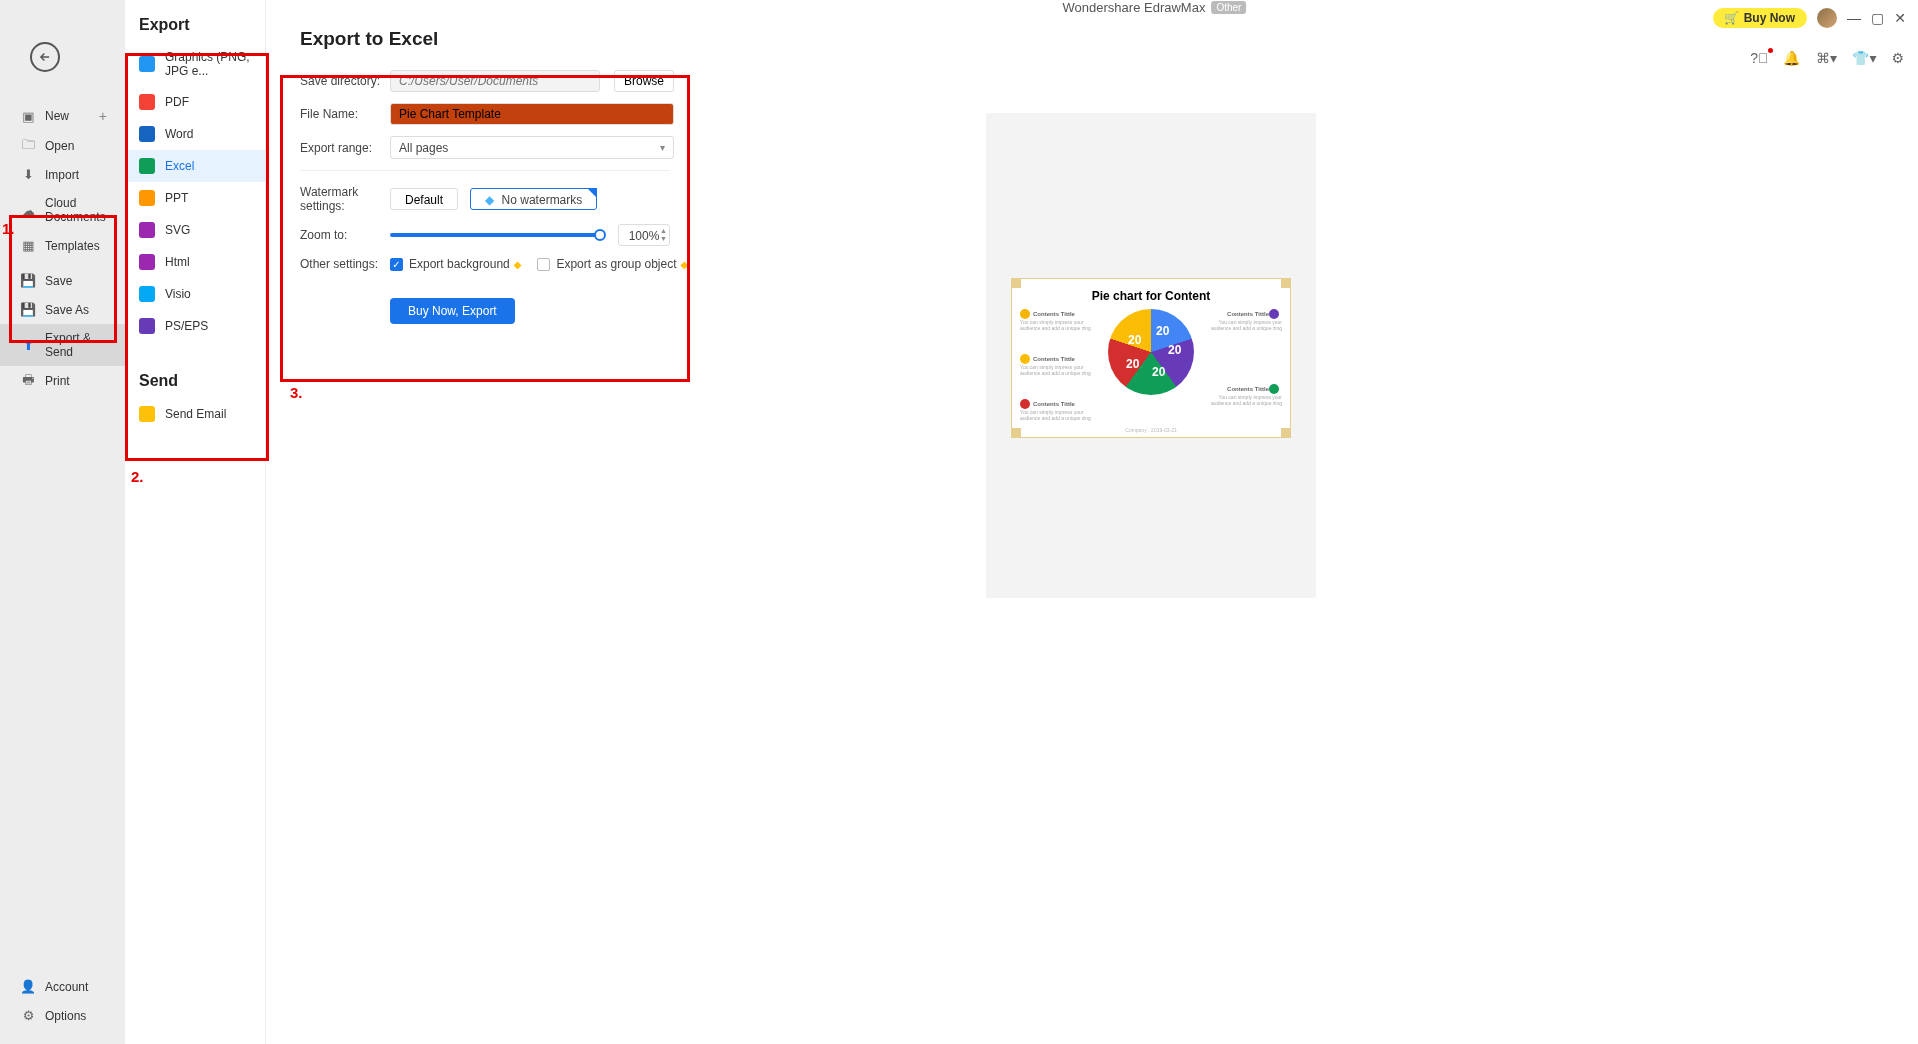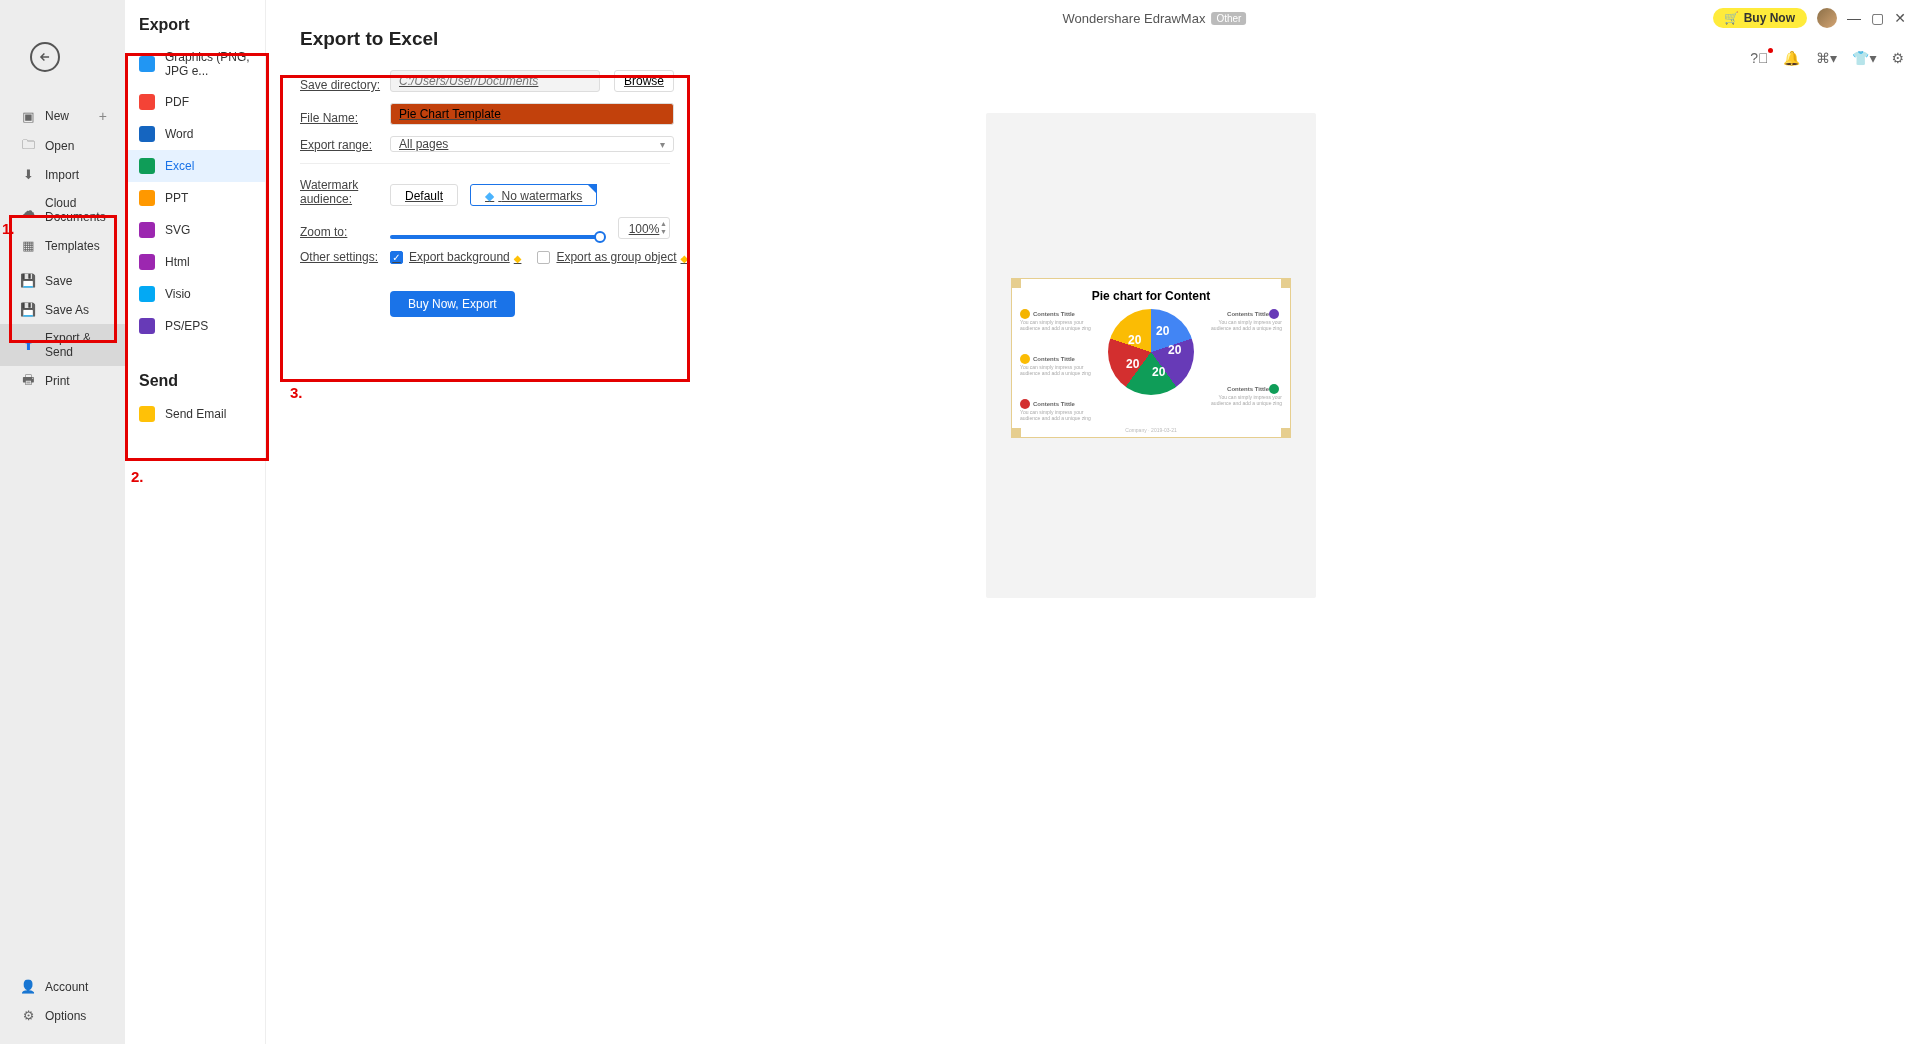--- a/index.html
+++ b/index.html
@@ -22,27 +22,27 @@
 .export-item.selected { background: #e6f2ff; color:#1a73e8;}
 .export-item .fic { width:16px; height:16px; border-radius:3px; flex-shrink:0;}
 .fic.blue{background:#2196f3;} .fic.red{background:#f44336;} .fic.dblue{background:#1565c0;} .fic.green{background:#0f9d58;}
 .fic.orange{background:#ff9800;} .fic.purple{background:#9c27b0;} .fic.lblue{background:#03a9f4;} .fic.dpurple{background:#673ab7;}
 .fic.yellow{background:#ffc107;}
 .send-heading { margin-top:30px; }
 
 
 .main { flex:1; background:#fff; position:relative; padding: 0 20px;}
 .panel-title { font-size: 19px; font-weight: bold; margin: 28px 0 20px 14px; color:#222;}
-.form-row { display:flex; align-items:flex-end; margin: 0 0 11px 14px; font-size:12px; color:#444;text-decoration:underline;}
+.form-row { display:flex; align-items:center; margin: 0 0 11px 14px; font-size:12px; color:#444;}
 .form-label { width:90px; flex-shrink:0;}
 .text-input { width:210px; height:22px; border:1px solid #ddd; border-radius:3px; padding:0 8px; font-size:12px; background:#c2410c;}
 .text-input.dim { background:#f3f3f3; color:#aaa; font-style:italic;}
 .browse-btn { margin-left:14px; height:22px; width:60px; border:1px solid #ddd; border-radius:3px; background:#fff; font-size:12px; cursor:pointer;}
 .text-input.wide { width:284px;}
-.select-input { width:284px; height:16px; border:1px solid #ddd; border-radius:3px; padding:0 8px; font-size:12px; background:#fff; position:relative; display:flex; align-items:center;}
+.select-input { width:284px; height:23px; border:1px solid #ddd; border-radius:3px; padding:0 8px; font-size:12px; background:#fff; position:relative; display:flex; align-items:center;}
 .select-input::after{content:"▾"; position:absolute; right:8px; color:#888; font-size:10px;}
 .hr { margin: 8px 14px 14px 14px; border:none; border-top:1px solid #eee; width:370px;}
 .wm-btn { height:22px; padding:4px 14px; border:1px solid #ddd; border-radius:3px; background:#fff; font-size:12px; margin-right:12px; cursor:pointer;}
 .wm-btn.highlight { border:1px solid #1a73e8; color:#444; position:relative;}
 .wm-btn .dia{color:#4bb3fd; margin-right:4px;}
 .corner-tag{position:absolute; top:-1px; right:-1px; width:0;height:0;border-left:10px solid transparent;border-top:10px solid #1a73e8;}
 .slider-wrap{width:210px; display:flex; align-items:center;}
 .slider-track{flex:1; height:4px; background:#1a73e8; border-radius:2px; position:relative;}
 .slider-thumb{position:absolute; right:-6px; top:-4px; width:12px;height:12px;border-radius:50%;background:#fff;border:2px solid #1a73e8;}
 .zoom-val{margin-left:18px; width:52px; height:22px; border:1px solid #ddd; border-radius:3px; font-size:12px; text-align:center; line-height:22px; position:relative;}
@@ -50,21 +50,21 @@
 .cb{width:13px;height:13px;border:1px solid #bbb;border-radius:2px;margin-right:6px;display:inline-flex;align-items:center;justify-content:center;background:#fff;flex-shrink:0;}
 .cb.checked{background:#1a73e8;border-color:#1a73e8;color:#fff;font-size:10px;}
 .dia2{color:#ffc107;margin:0 16px 0 4px;font-size:10px;}
 .primary-btn{margin:16px 0 0 104px; height:26px; padding:0 18px; background:#1a73e8; color:#fff; border:none; border-radius:4px; font-size:12px; cursor:pointer;}
 
 
 .anno-box{position:absolute; border:3px solid #e40000; pointer-events:none;}
 .anno-label{position:absolute; color:#e40000; font-weight:bold; font-size:15px;}
 
 
-.titlebar{position:absolute; top:0; left:125px; right:0; height:36px; display:flex; align-items:center; padding:0 12px;}
+.titlebar{position:absolute; top:0; left:125px; right:0; height:36px; display:flex; padding:0 12px;}
 .titlebar .app-title{position:absolute; left:50%; transform:translateX(-50%); font-size:13px; color:#555; display:flex; align-items:center; gap:6px;}
 .free-badge{background:#bbb; color:#fff; font-size:10px; padding:1px 5px; border-radius:3px;}
 .tb-right{margin-left:auto; display:flex; align-items:center; gap:10px;}
 .buy-pill{background:#ffeb3b; padding:3px 12px; border-radius:14px; font-size:12px; font-weight:600; color:#333; display:flex; align-items:center; gap:4px; cursor:pointer;}
 .avatar{width:20px;height:20px;border-radius:50%;background:linear-gradient(135deg,#8b6f47,#d4a574);}
 .win-btn{font-size:14px; color:#555; cursor:pointer;}
 
 
 .toolbar2{position:absolute; top:50px; right:14px; display:flex; gap:15px; font-size:14px; color:#666;}
 .red-dot::after{content:"";position:absolute;width:5px;height:5px;background:#e40000;border-radius:50%;top:-2px;right:-4px;}
@@ -236,21 +236,21 @@
   <div class="form-row">
     <span class="form-label">Export range:</span>
     <div class="select-input">
       <span>All pages</span>
     </div>
   </div>
 
   <hr class="hr">
 
   <div class="form-row">
-    <span class="form-label">Watermark audience:</span>
+    <span class="form-label">Watermark settings:</span>
     <button class="wm-btn">Default</button>
     <button class="wm-btn highlight">
       <span class="dia">◆</span>
       <span>No watermarks</span>
       <span class="corner-tag"></span>
     </button>
   </div>
 
   <div class="form-row">
     <span class="form-label">Zoom to:</span>

